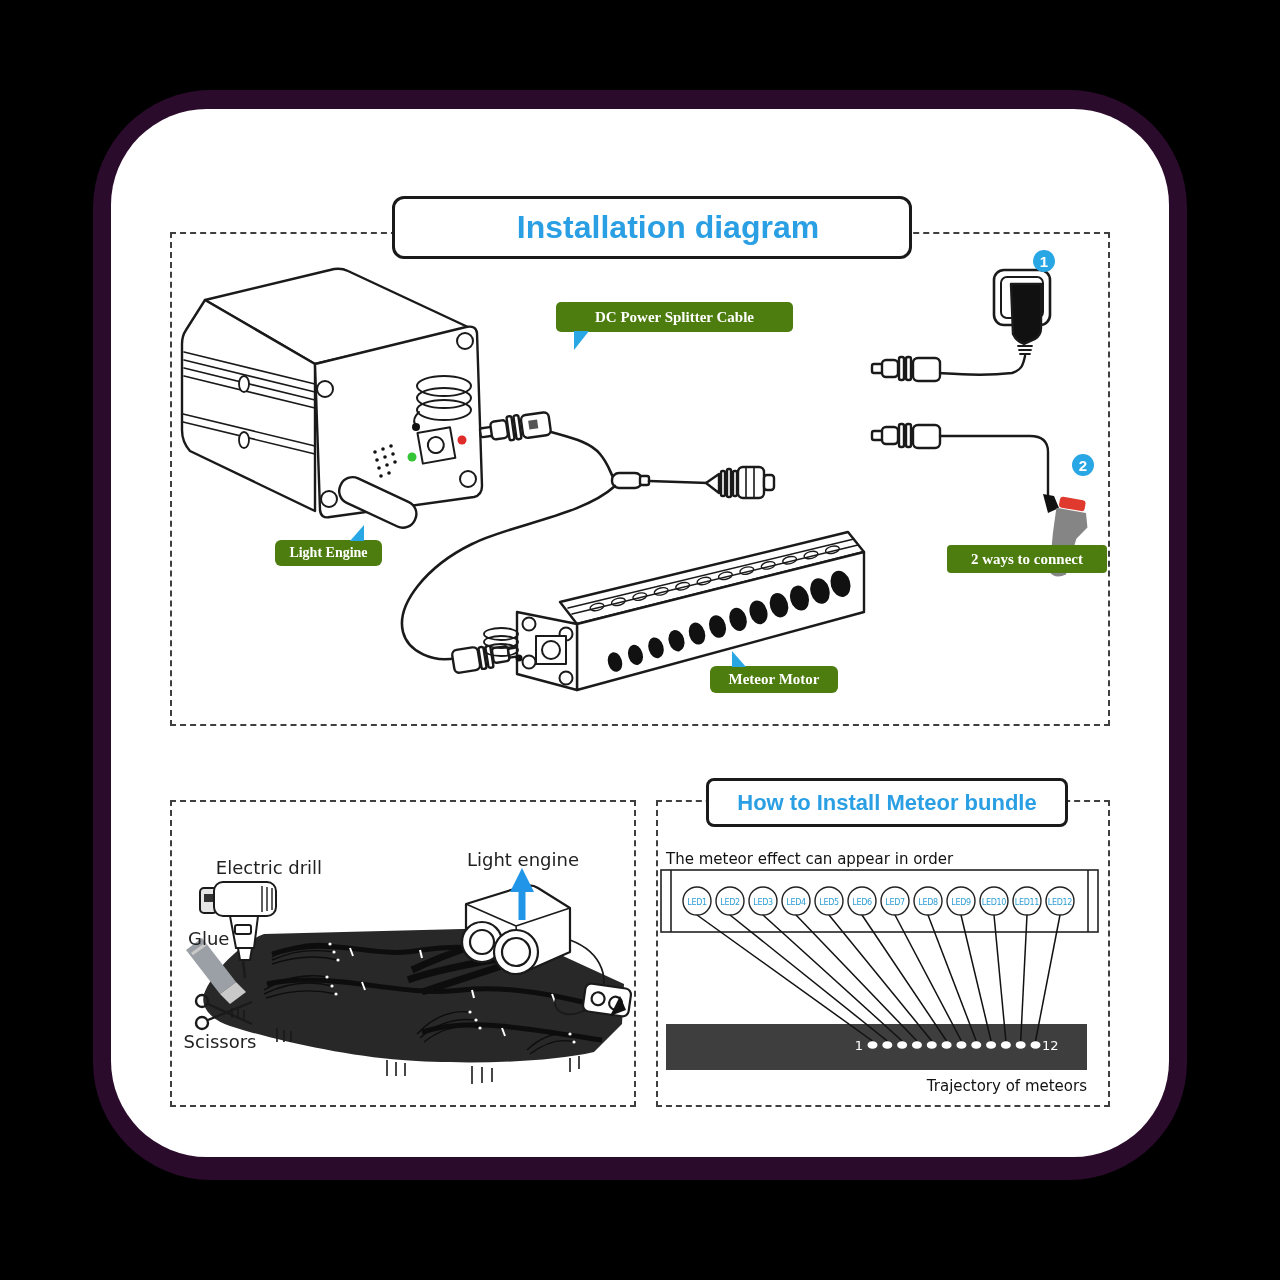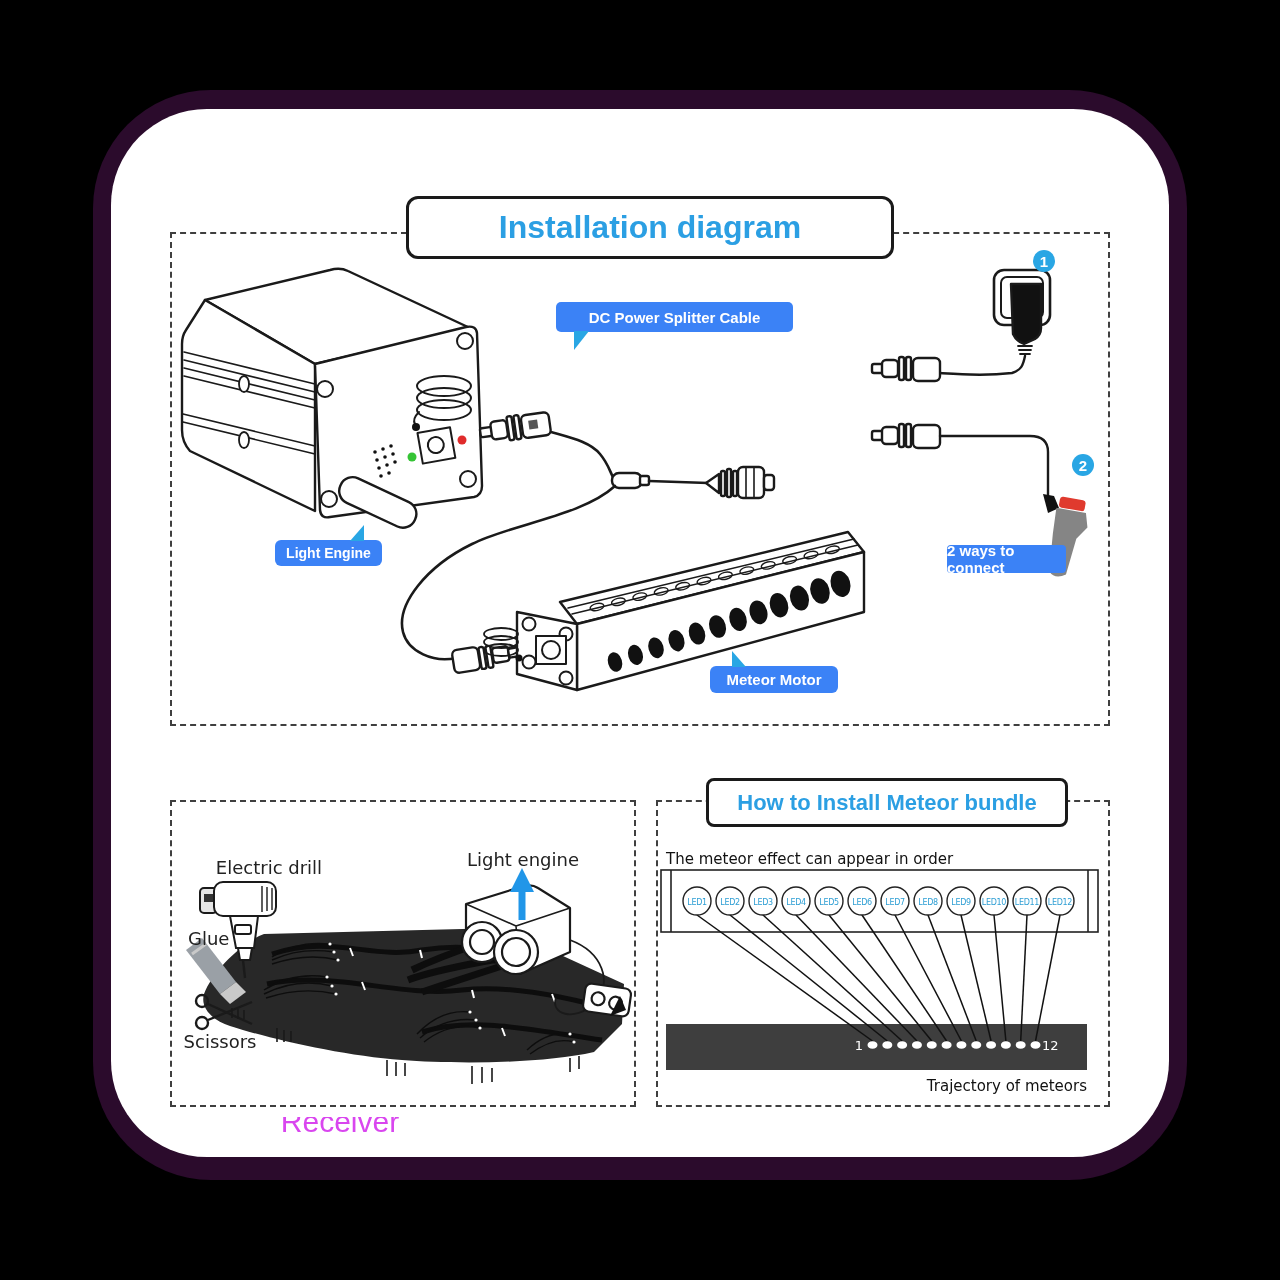--- a/index.html
+++ b/index.html
@@ -10,43 +10,43 @@
   .card{position:absolute;left:111px;top:109px;width:1058px;height:1048px;
         background:#fff;border-radius:96px;}
   .panel{position:absolute;border:2px dashed #3f3f3f;background:transparent;}
   #main-panel{left:170px;top:232px;width:936px;height:490px;}
   #roof-panel{left:170px;top:800px;width:462px;height:303px;}
   #bundle-panel{left:656px;top:800px;width:450px;height:303px;text-decoration:underline;}
   .panel svg{position:absolute;left:0;top:0;}
   .header-box{position:absolute;background:#fff;border:3px solid #1a1a1a;border-radius:12px;
               display:flex;align-items:center;justify-content:center;
               color:#2b9fe3;font-weight:bold;z-index:5;}
-  #main-title{left:406px;top:196px;width:482px;height:57px;font-size:32px;}
+  #main-title{left:392px;top:196px;width:482px;height:57px;font-size:32px;padding-left:32px;}
   #roof-title{left:314px;top:779px;width:164px;height:43px;font-size:22px;border-radius:10px;}
   #bundle-title{left:706px;top:778px;width:356px;height:43px;font-size:22px;border-radius:8px;}
-  .bubble{position:absolute;background:#3b82f6;color:#fff;font-weight:bold;
-          display:flex;align-items:center;justify-content:center;border-radius:6px;z-index:4;}
+  .bubble{position:absolute;background:#4d7c0f;color:#fff;font-weight:bold;
+          display:flex;align-items:center;justify-content:center;border-radius:6px;z-index:4;font-family:Liberation Serif, serif;}
   .tail{position:absolute;width:0;height:0;border-style:solid;}
   #splitter-label{left:556px;top:302px;width:237px;height:30px;font-size:15px;border-radius:5px;}
   #splitter-label .tail{left:18px;top:29px;border-width:19px 15px 0 0;
           border-color:#29a6e4 transparent transparent transparent;}
   #light-engine-label{left:275px;top:540px;width:107px;height:26px;font-size:14px;}
   #light-engine-label .tail{top:-15px;right:18px;border-width:0 0 16px 14px;
           border-color:transparent transparent #29a6e4 transparent;}
   #meteor-motor-label{left:710px;top:666px;width:128px;height:27px;font-size:15px;}
   #meteor-motor-label .tail{top:-15px;left:22px;border-width:0 14px 16px 0;
           border-color:transparent transparent #29a6e4 transparent;}
-  #two-ways-label{left:947px;top:545px;width:119px;height:28px;font-size:15px;border-radius:4px;}
+  #two-ways-label{left:947px;top:545px;width:160px;height:28px;font-size:15px;border-radius:4px;}
   .badge{position:absolute;width:22px;height:22px;border-radius:50%;background:#29a6e4;color:#fff;
          font-weight:bold;font-size:15px;display:flex;align-items:center;justify-content:center;z-index:4;}
   #badge1{left:1033px;top:250px;}
   #badge2{left:1072px;top:454px;}
   svg text{font-family:"DejaVu Sans","Liberation Sans",sans-serif;}
   .clip-text{position:absolute;height:34px;overflow:hidden;text-align:center;z-index:2;}
-  .clip-text span{display:block;margin-top:-12px;font-size:30px;color:#d946ef;
+  .clip-text span{display:block;margin-top:-12px;font-size:30px;color:#ffffff;
          font-family:"Liberation Sans",sans-serif;}
   #receiver-clip{left:245px;top:1117px;width:190px;}
   #power-clip{left:685px;top:1117px;width:240px;}
 </style>
 </head>
 <body>
 
 <div class="stage">
   <div class="frame"></div>
   <div class="card"></div>

